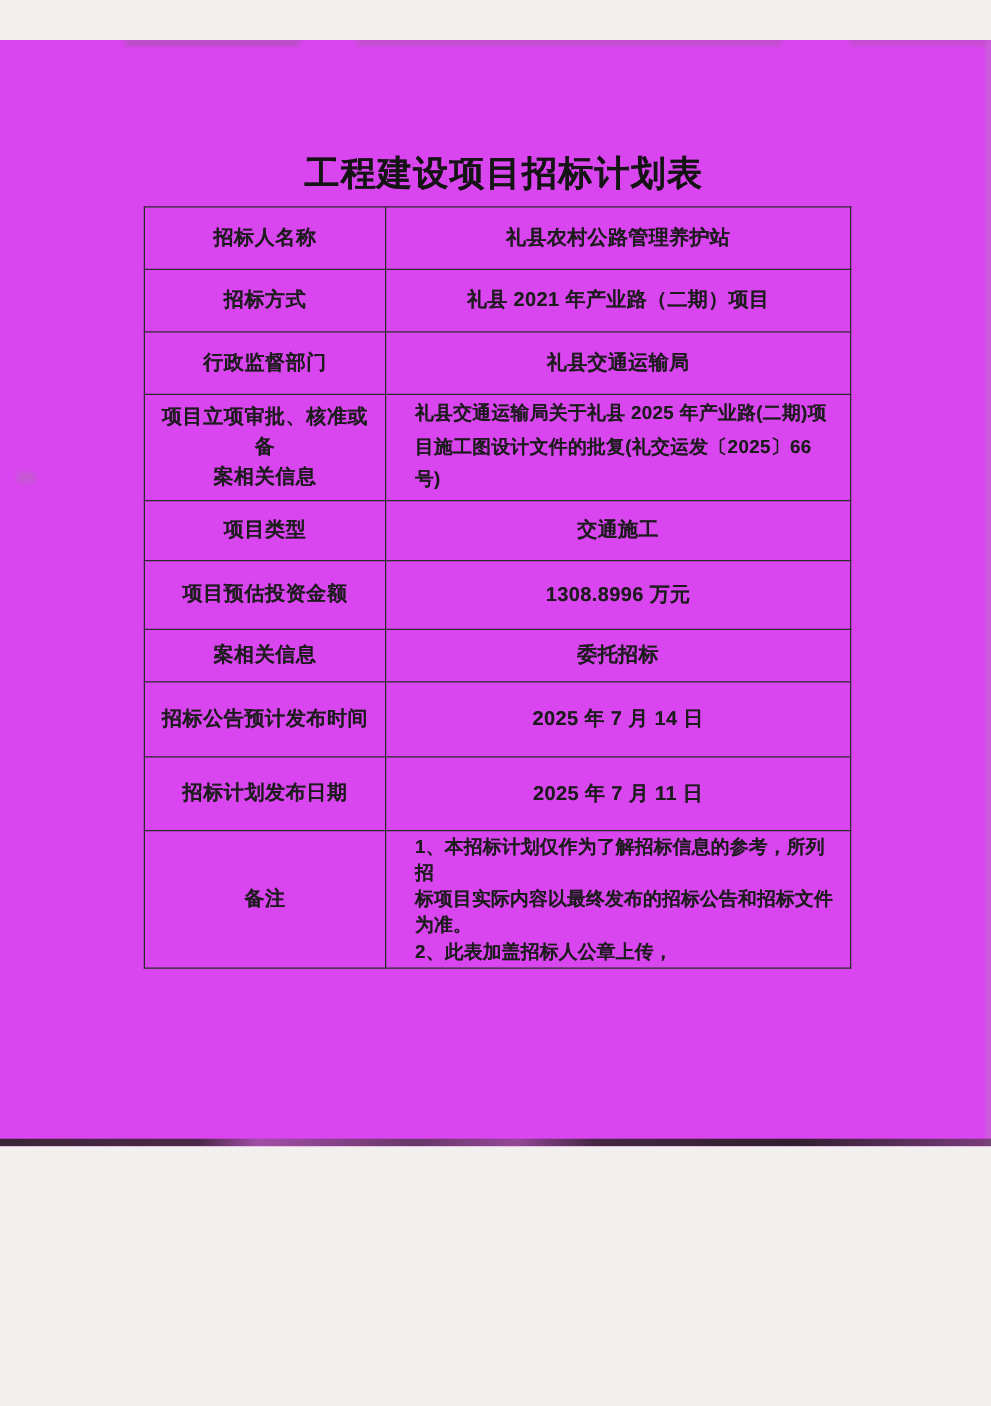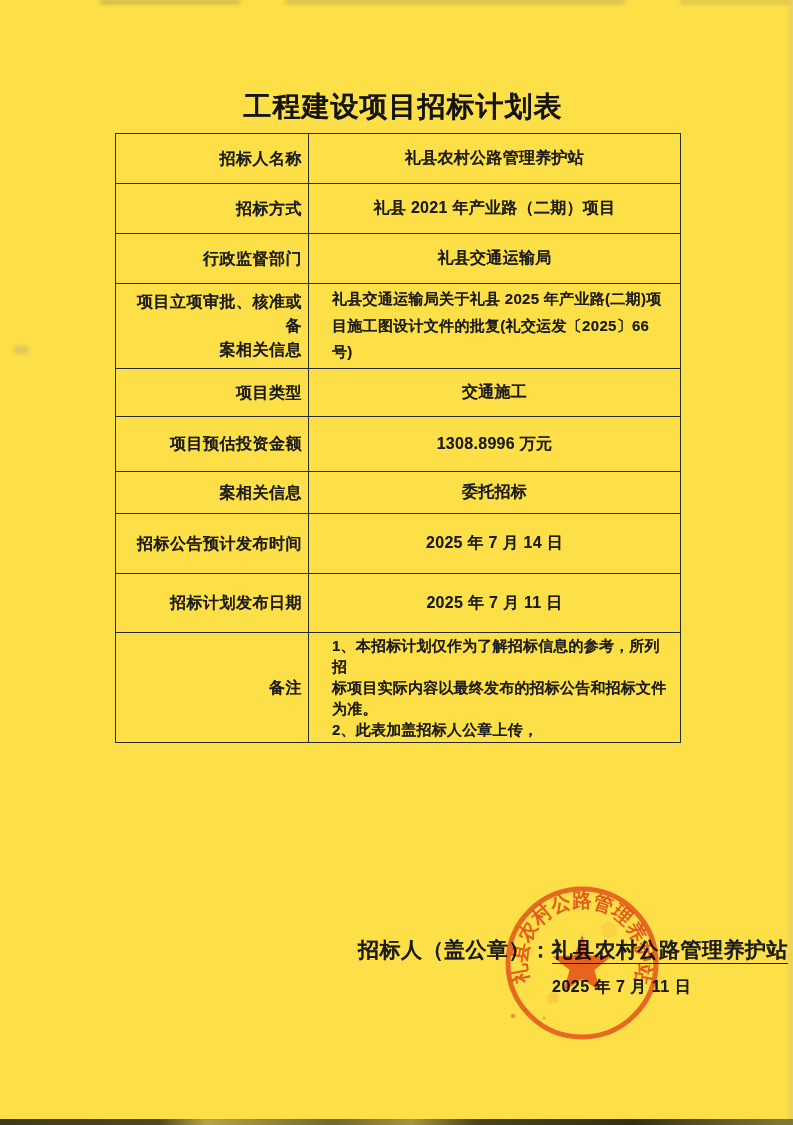--- a/index.html
+++ b/index.html
@@ -5,23 +5,24 @@
   html,body{margin:0;padding:0;}
   body{
     width:793px;height:1125px;
     background:#f2f0ee;
     font-family:"Liberation Sans", sans-serif;
     color:#1c1c1c;
     overflow:hidden;
   }
   .page{
     position:relative;
-    width:793px;height:1125px;
-    background:#fde047;
+    width:793px;height:885px;
+    background:#d946ef;
     overflow:hidden;
+    margin-top:32px;
   }
   
   .title{
     position:absolute;
     left:115px;top:88px;width:576px;
     margin:0;
     text-align:center;
     font-size:28px;
     font-weight:bold;
     letter-spacing:1px;
@@ -38,21 +39,21 @@
     background:transparent;
   }
   .bid-table td{
     border:1.6px solid #2b2b2b;
     vertical-align:middle;
     padding:2px 6px;
     text-shadow:0 0 .4px rgba(0,0,0,.45);
   }
   col.c1{width:193px;}
   .lbl{
-    text-align:right;
+    text-align:center;
     font-weight:bold;
     font-size:16px;
     letter-spacing:.5px;
     line-height:1.5;
     white-space:pre-line;
   }
   .val{
     text-align:center;
     font-size:16px;
     font-weight:600;

